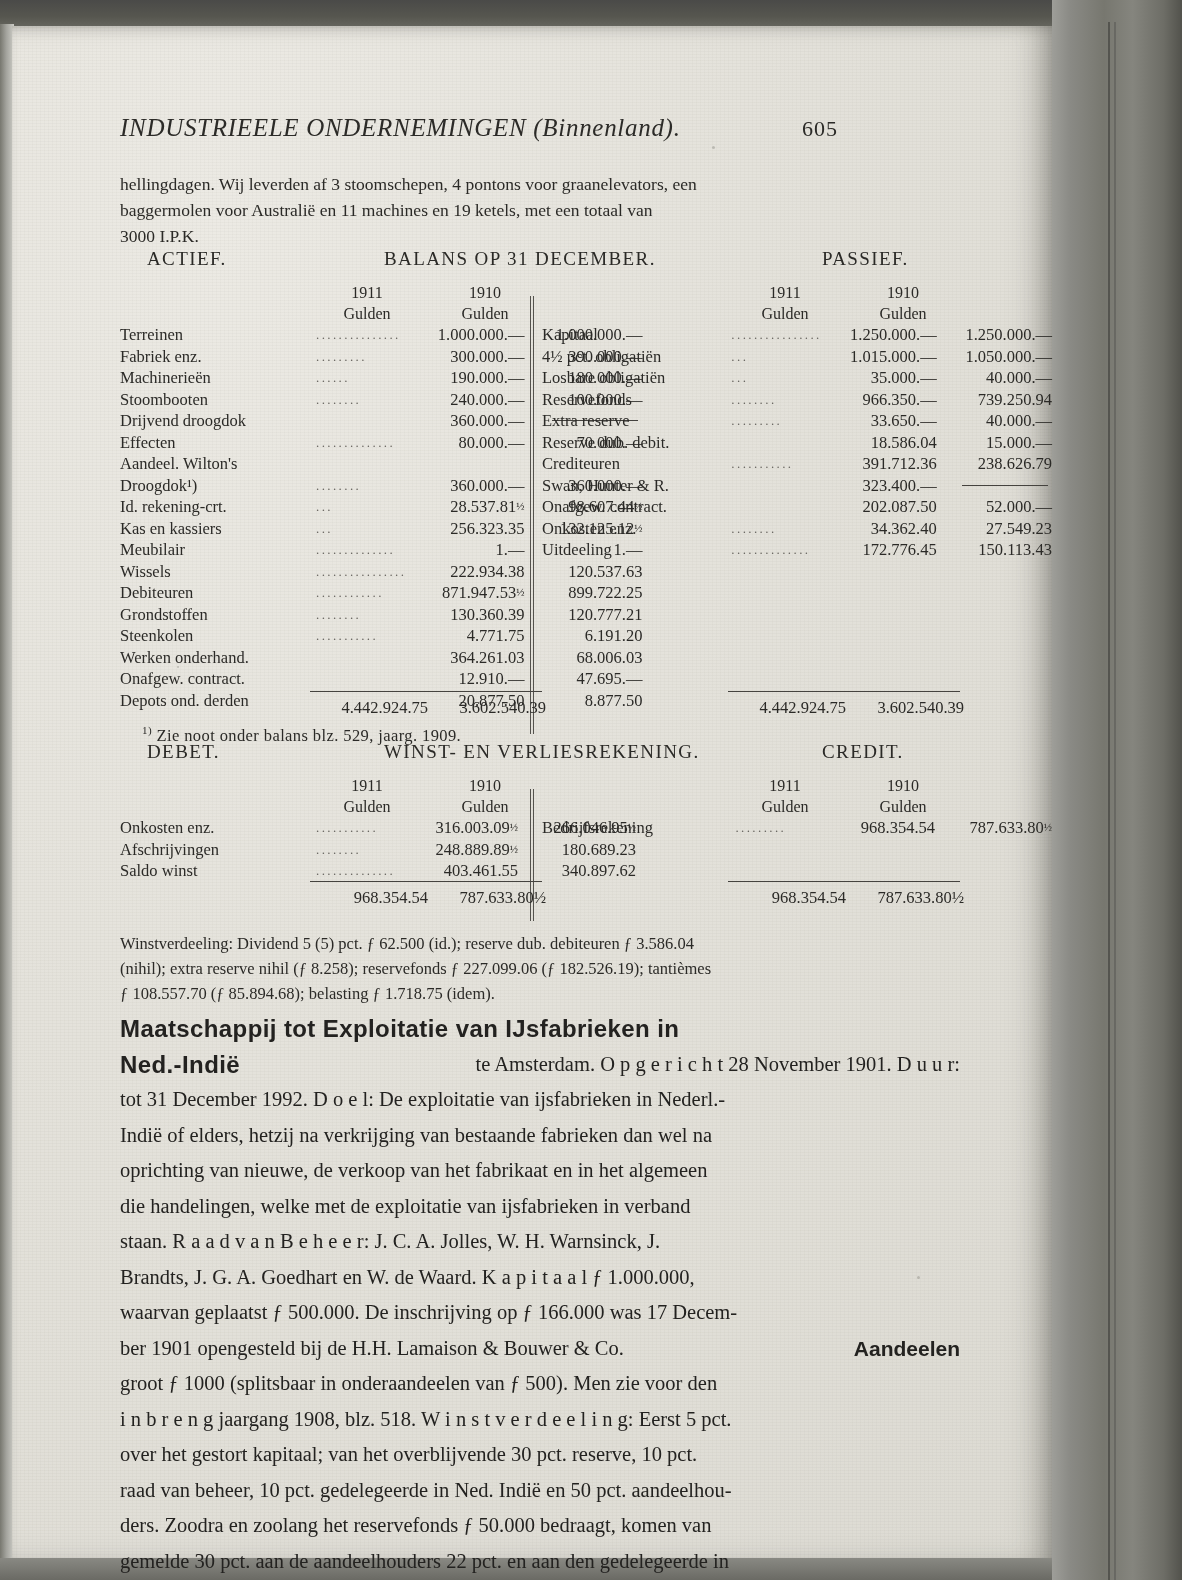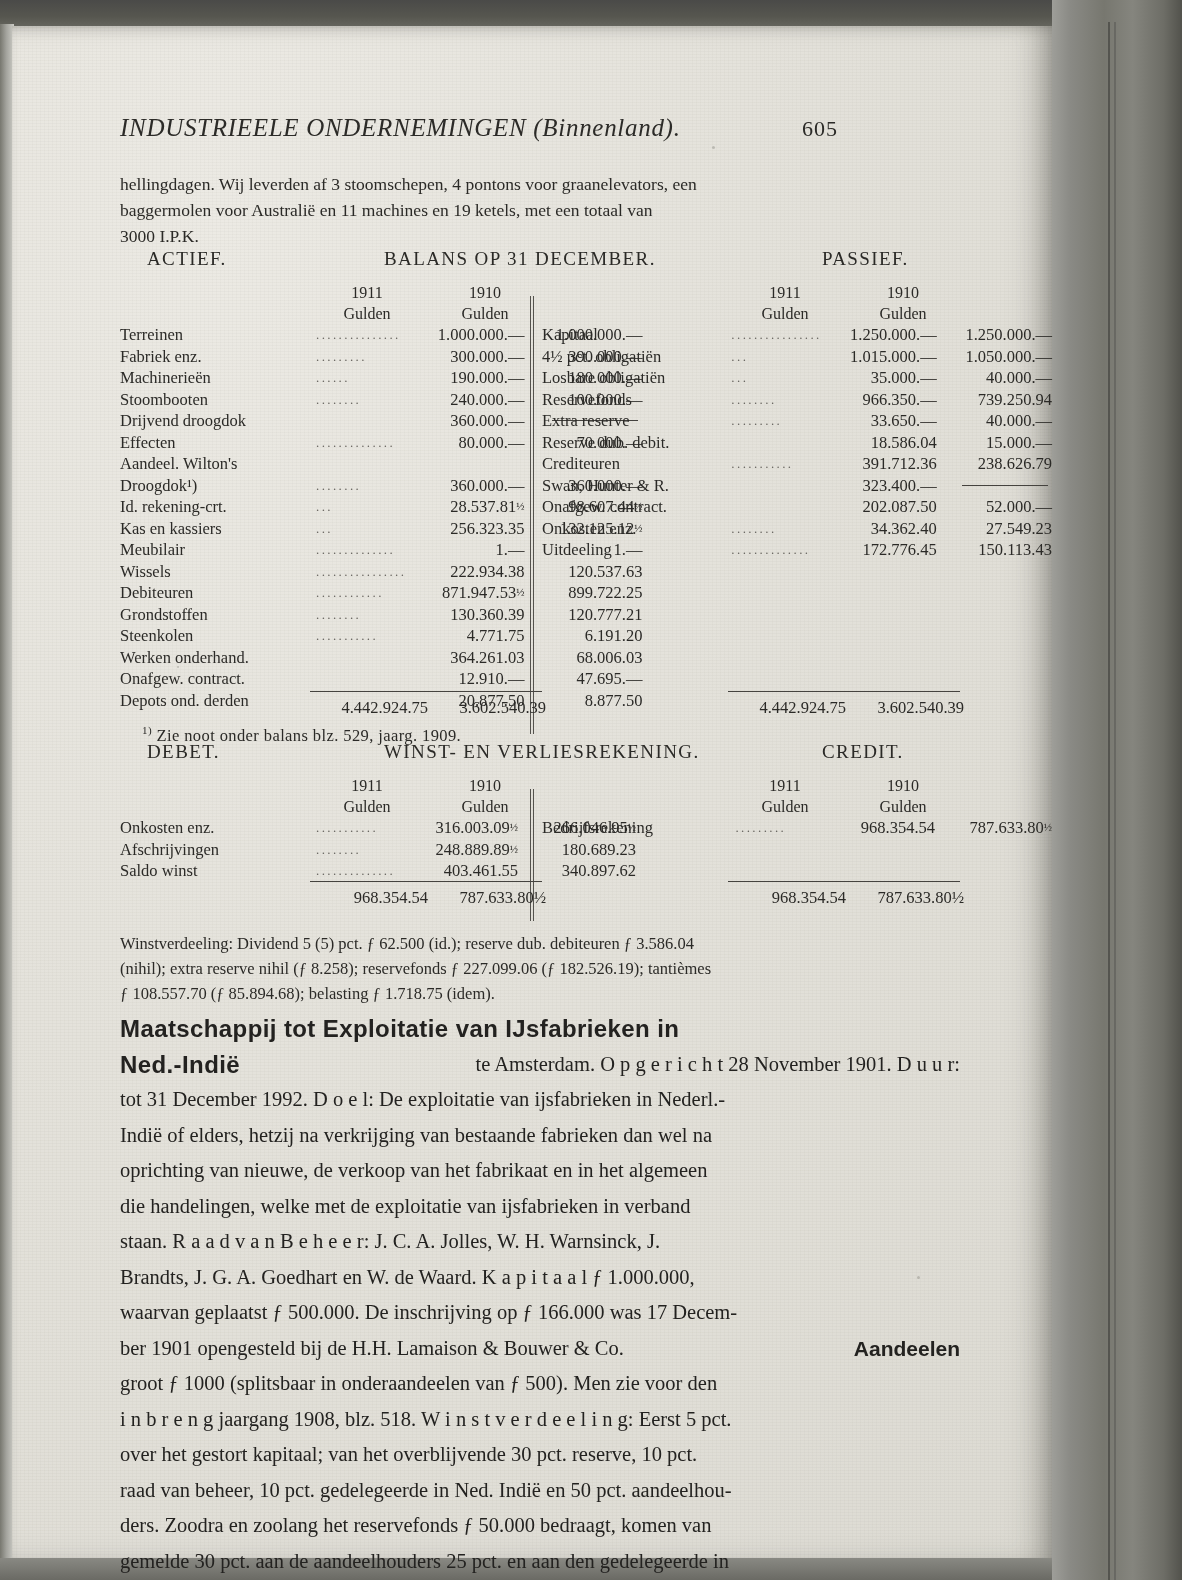--- a/index.html
+++ b/index.html
@@ -539,21 +539,21 @@
           <span class="l j">die handelingen, welke met de exploitatie van ijsfabrieken in verband</span>
           <span class="l j">staan. R a a d   v a n   B e h e e r: J. C. A. Jolles, W. H. Warnsinck, J.</span>
           <span class="l j">Brandts, J. G. A. Goedhart en W. de Waard.   K a p i t a a l  ƒ 1.000.000,</span>
           <span class="l j">waarvan geplaatst ƒ 500.000. De inschrijving op ƒ 166.000 was 17 Decem-</span>
           <span class="l j">ber 1901 opengesteld bij de H.H. Lamaison &amp; Bouwer &amp; Co.  <span class="sb">Aandeelen</span></span>
           <span class="l j">groot ƒ 1000 (splitsbaar in onderaandeelen van ƒ 500). Men zie voor den</span>
           <span class="l j">i n b r e n g  jaargang 1908, blz. 518.  W i n s t v e r d e e l i n g:  Eerst 5 pct.</span>
           <span class="l j">over het gestort kapitaal; van het overblijvende 30 pct. reserve, 10 pct.</span>
           <span class="l j">raad van beheer, 10 pct. gedelegeerde in Ned. Indië en 50 pct. aandeelhou-</span>
           <span class="l j">ders. Zoodra en zoolang het reservefonds ƒ 50.000 bedraagt, komen van</span>
-          <span class="l j">gemelde 30 pct. aan de aandeelhouders 25 pct. en aan den gedelegeerde in</span>
+          <span class="l j">gemelde 30 pct. aan de aandeelhouders 22 pct. en aan den gedelegeerde in</span>
           <span class="l j">Ned. Indië 5 pct. Aangezien de concessie tot het bouwen eener fabriek in</span>
         </div>
     </div>
 
     <div class="speck" style="left:700px;top:120px;width:3px;height:3px"></div>
     <div class="speck" style="left:165px;top:640px;width:2px;height:2px"></div>
     <div class="speck" style="left:905px;top:1250px;width:3px;height:3px"></div>
     <div class="speck" style="left:420px;top:1498px;width:2px;height:2px"></div>
   </div>
 </div>

